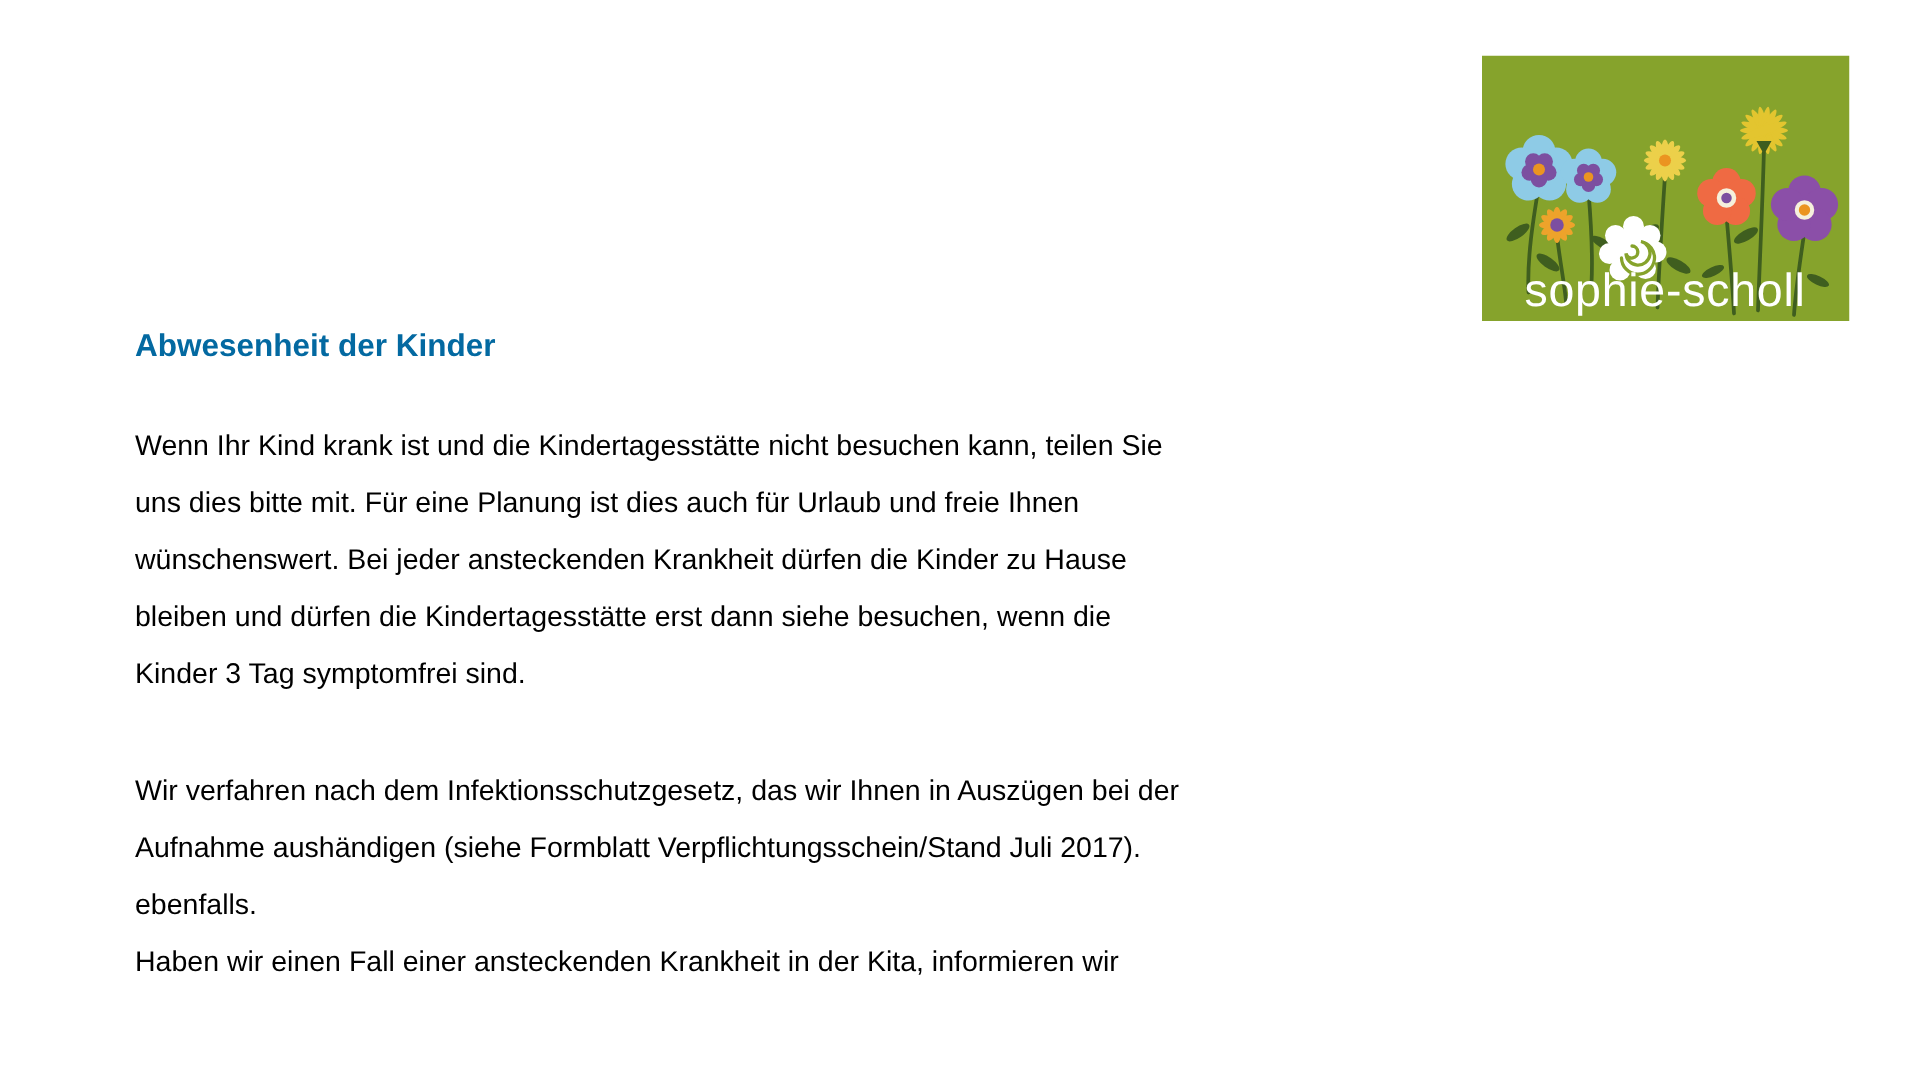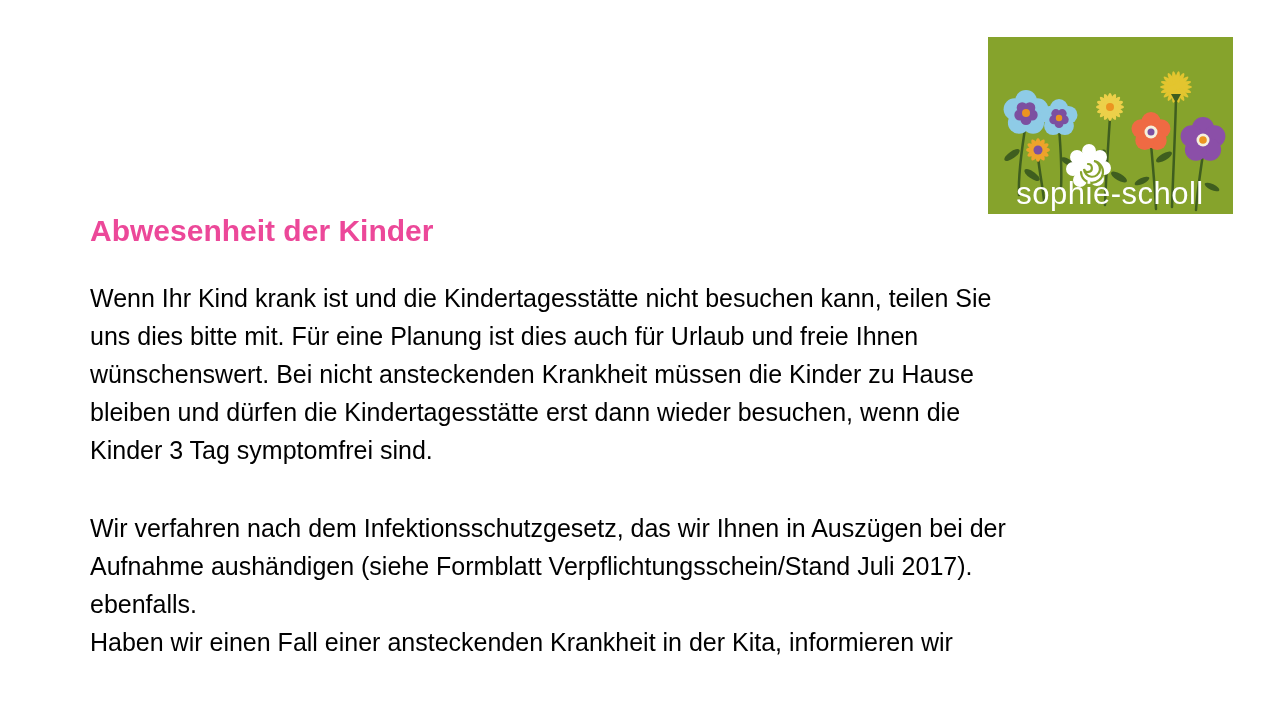--- a/index.html
+++ b/index.html
@@ -17,35 +17,35 @@
     background: #ffffff;
   }
   .logo {
     position: absolute;
     left: 988px; top: 37px;
     width: 245px; height: 177px;
   }
   .title {
     position: absolute;
     left: 90px; top: 213px;
-    font-size: 30px;
+    font-size: 21px;
     font-weight: bold;
-    color: #ec4899;
+    color: #0369a1;
     line-height: 36px;
     white-space: nowrap;
   }
   .body-text {
     position: absolute;
     left: 90px; top: 279px;
     width: 1100px;
     color: #000000;
   }
   .paragraph { margin-bottom: 40px; }
   .paragraph .line {
-    font-size: 25px;
+    font-size: 19px;
     line-height: 38px;
     white-space: nowrap;
     color: #000000;
   }
 </style>
 </head>
 <body>
 
 <div class="slide">
 
@@ -190,22 +190,22 @@
 
     <text x="122" y="167" text-anchor="middle" font-family="Liberation Sans, sans-serif" font-size="31" letter-spacing="0.5" fill="#ffffff">sophie-scholl</text>
   </svg>
 
   <h1 class="title">Abwesenheit der Kinder</h1>
 
   <div class="body-text">
       <div class="paragraph">
         <div class="line">Wenn Ihr Kind krank ist und die Kindertagesstätte nicht besuchen kann, teilen Sie</div>
         <div class="line">uns dies bitte mit. Für eine Planung ist dies auch für Urlaub und freie Ihnen</div>
-        <div class="line">wünschenswert. Bei nicht ansteckenden Krankheit müssen die Kinder zu Hause</div>
-        <div class="line">bleiben und dürfen die Kindertagesstätte erst dann wieder besuchen, wenn die</div>
+        <div class="line">wünschenswert. Bei jeder ansteckenden Krankheit dürfen die Kinder zu Hause</div>
+        <div class="line">bleiben und dürfen die Kindertagesstätte erst dann siehe besuchen, wenn die</div>
         <div class="line">Kinder 3 Tag symptomfrei sind.</div>
       </div>
       <div class="paragraph">
         <div class="line">Wir verfahren nach dem Infektionsschutzgesetz, das wir Ihnen in Auszügen bei der</div>
         <div class="line">Aufnahme aushändigen (siehe Formblatt Verpflichtungsschein/Stand Juli 2017).</div>
         <div class="line">ebenfalls.</div>
         <div class="line">Haben wir einen Fall einer ansteckenden Krankheit in der Kita, informieren wir</div>
       </div>
     </div>
 

